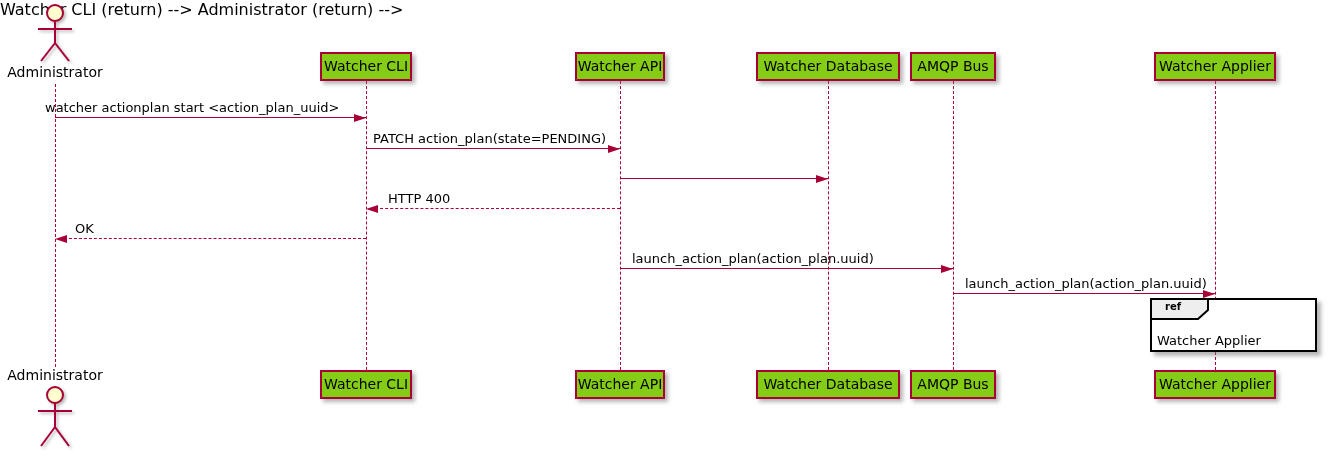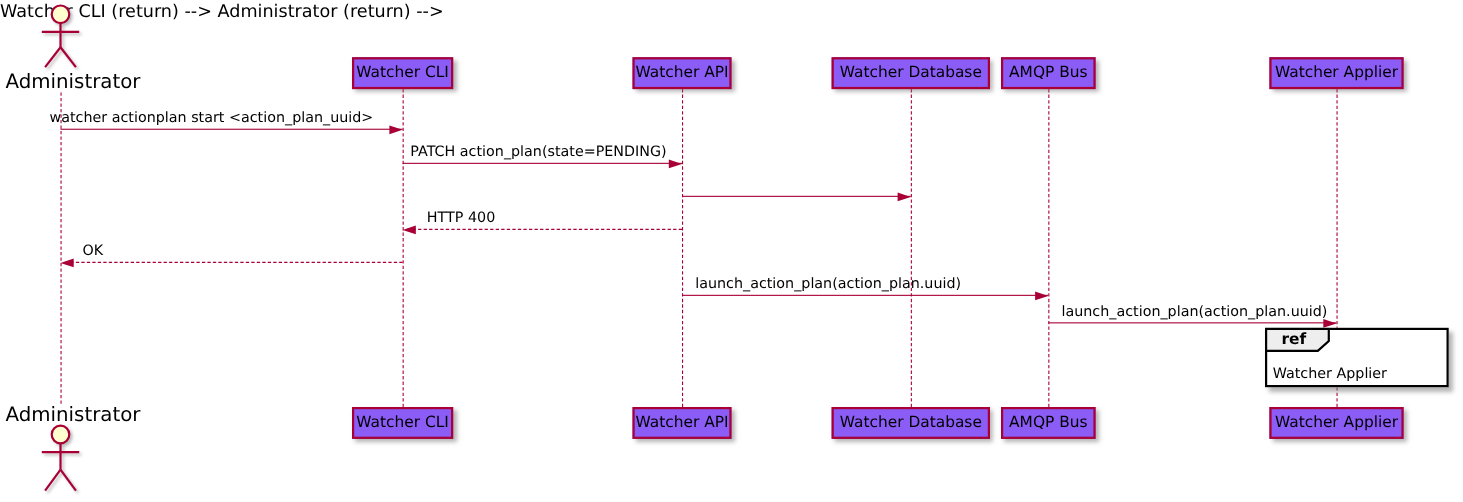--- a/index.html
+++ b/index.html
@@ -13,33 +13,33 @@
     overflow: hidden;
   }
   .lifeline {
     position: absolute;
     width: 0;
     border-left: 1px dashed #A80036;
   }
   .pbox {
     position: absolute;
     height: 25px;
-    background: #8b5cf6;
+    background: #84cc16;
     border: 2px solid #A80036;
     box-shadow: 3px 3px 4px rgba(120,120,120,0.55);
     text-align: center;
     line-height: 25px;
     font-size: 14px;
     white-space: nowrap;
   }
   .actor-label {
     position: absolute;
     width: 100px;
     text-align: center;
-    font-size: 18px;
+    font-size: 14px;
     white-space: nowrap;
   }
   .actor-svg { position: absolute; filter: drop-shadow(2px 2px 1.5px rgba(120,120,120,0.5)); }
   .msg-label {
     position: absolute;
     font-size: 13px;
     height: 16px;
     line-height: 16px;
     white-space: nowrap;
   }
@@ -72,21 +72,21 @@
     left: 1150px; top: 298px;
     width: 163px; height: 50px;
     background: #ffffff;
     border: 2px solid #000000;
     box-shadow: 4px 4px 4px rgba(120,120,120,0.55);
   }
   .ref-header-svg { position: absolute; left: -2px; top: -2px; }
   .ref-keyword {
     position: absolute;
     left: 13px; top: 1px;
-    font-size: 14px;
+    font-size: 10px;
     font-weight: bold;
   }
   .ref-text {
     position: absolute;
     left: 5px;
     font-size: 13px;
     height: 16px; line-height: 16px;
     white-space: nowrap;
   }
 </style>

